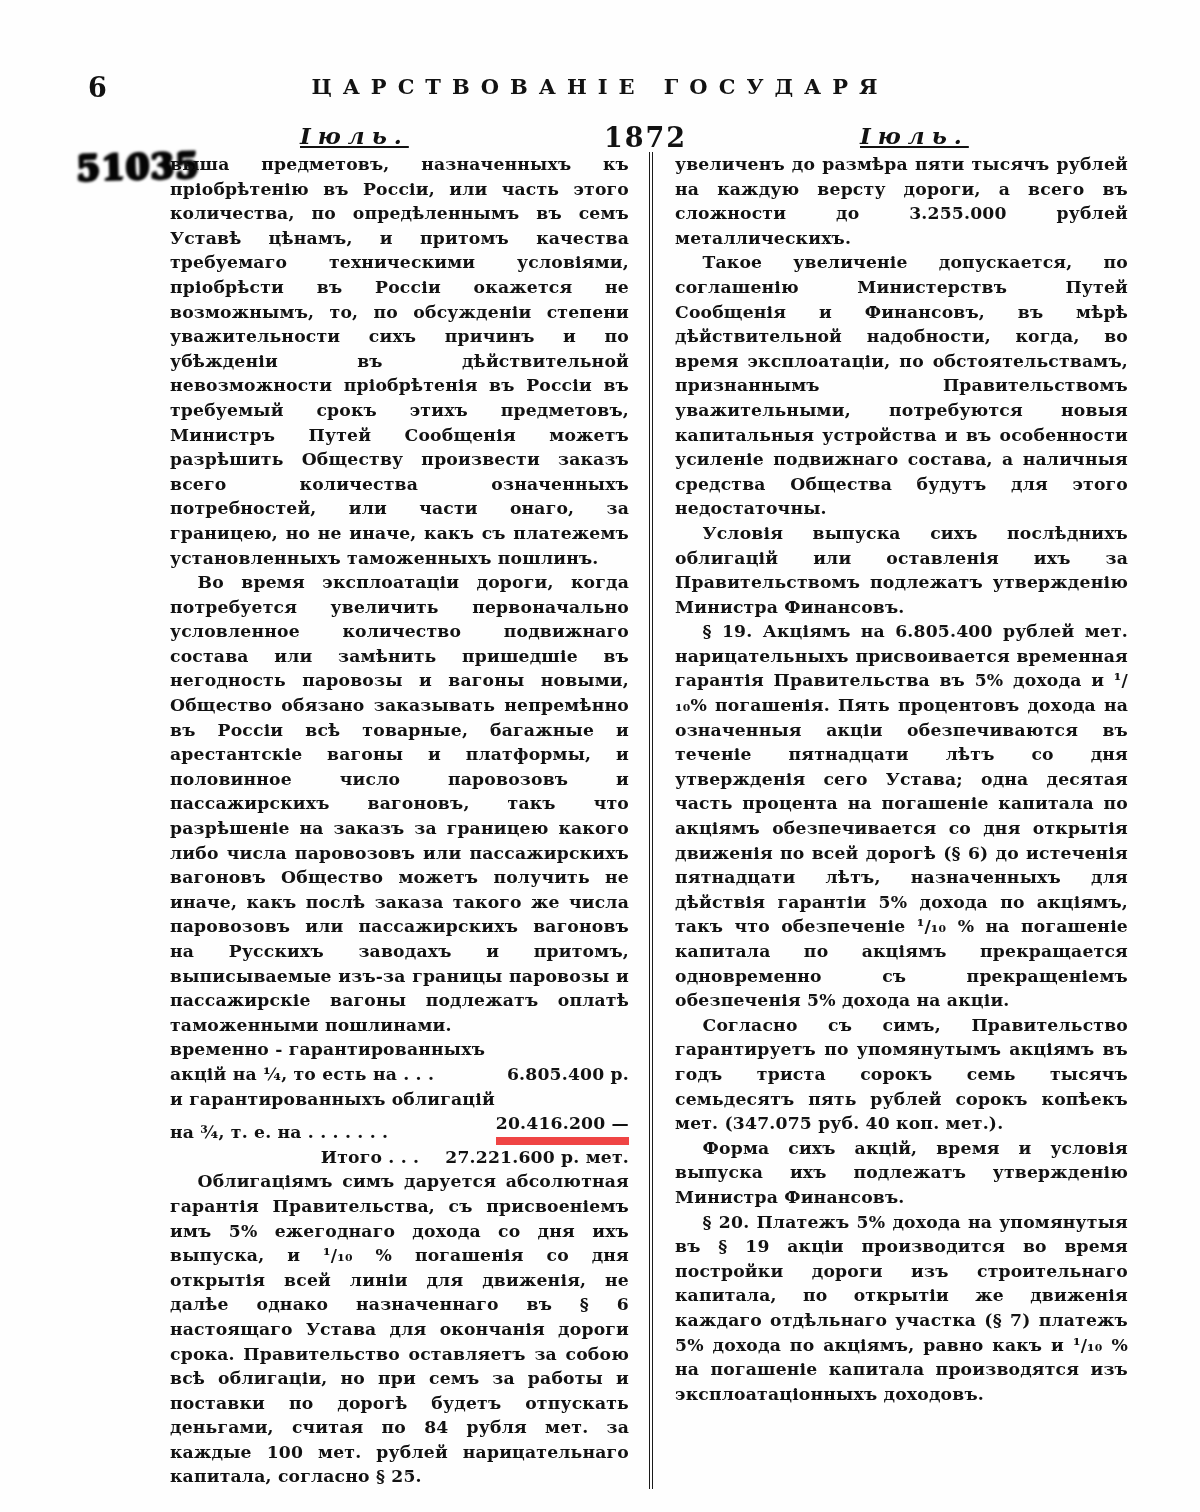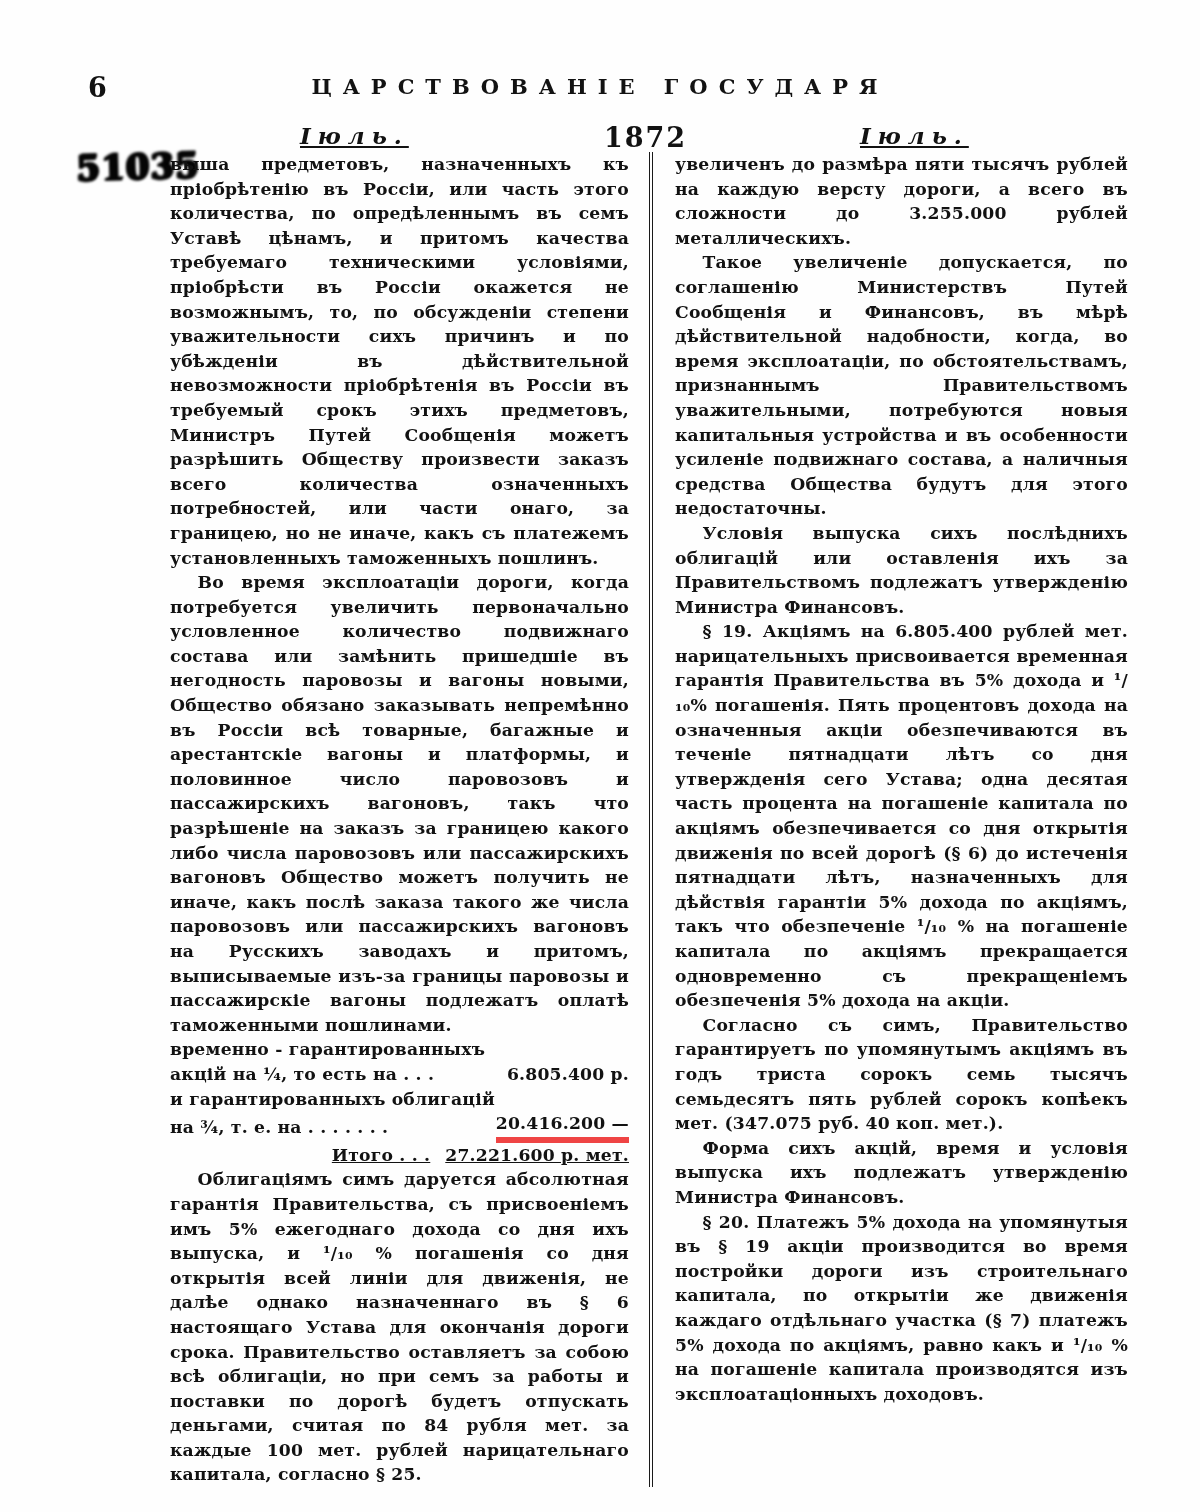--- a/index.html
+++ b/index.html
@@ -79,25 +79,25 @@
     font-size: 17.2px;
     line-height: 24.6px;
     letter-spacing: 0.2px;
   }
   .col.left  { padding-right: 20px; }
   .col.right { border-left: 4px double #1a1a1a; padding-left: 22px; }
   .col p { margin: 0; text-indent: 1.6em; }
   .col p.noindent { text-indent: 0; }
   
   .captable { margin: 0; }
-  .cap-row { display: flex; justify-content: space-between; align-items: center; }
+  .cap-row { display: flex; justify-content: space-between; align-items: flex-end; }
   .cap-row .cap-label { white-space: nowrap; }
   .cap-row .cap-value { white-space: nowrap; }
-  .cap-value.ruled { border-bottom: 6px solid #ef4444; padding-bottom: 1px; }
-  .cap-row.total { justify-content: flex-end; gap: 15px; text-decoration: underline; }
+  .cap-value.ruled { border-bottom: 8px solid #ef4444; padding-bottom: 1px; }
+  .cap-row.total { justify-content: flex-end; gap: 26px; }
 </style>
 </head>
 <body>
 
 <div class="page">
 
   <div class="page-number">6</div>
   <div class="masthead">ЦАРСТВОВАНІЕ ГОСУДАРЯ</div>
 
   <div class="subheader">

